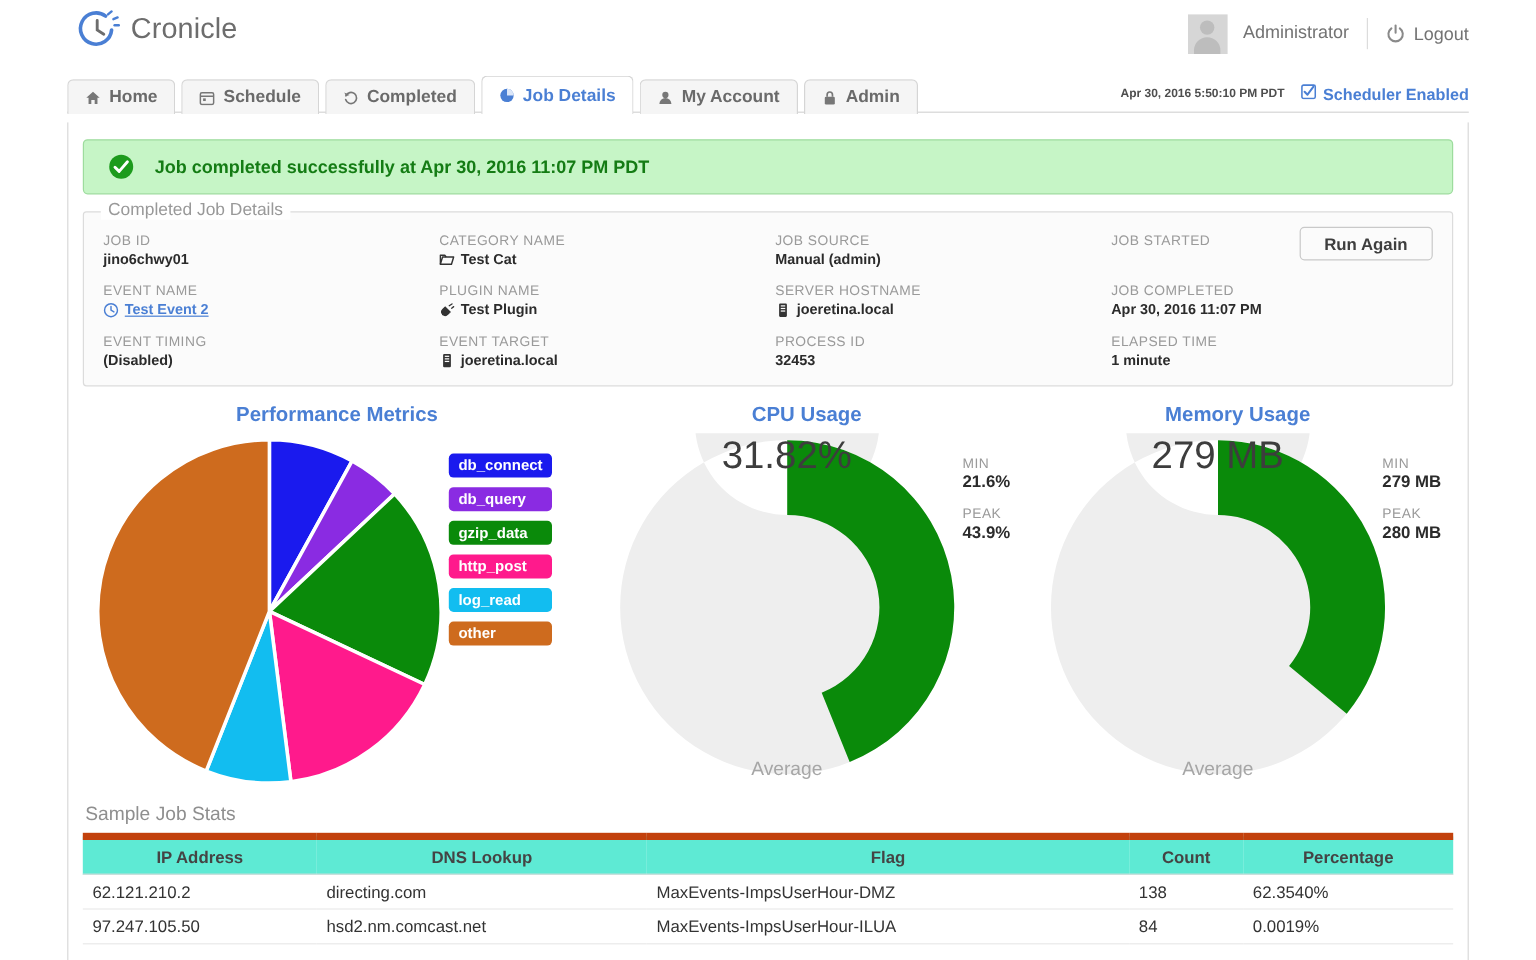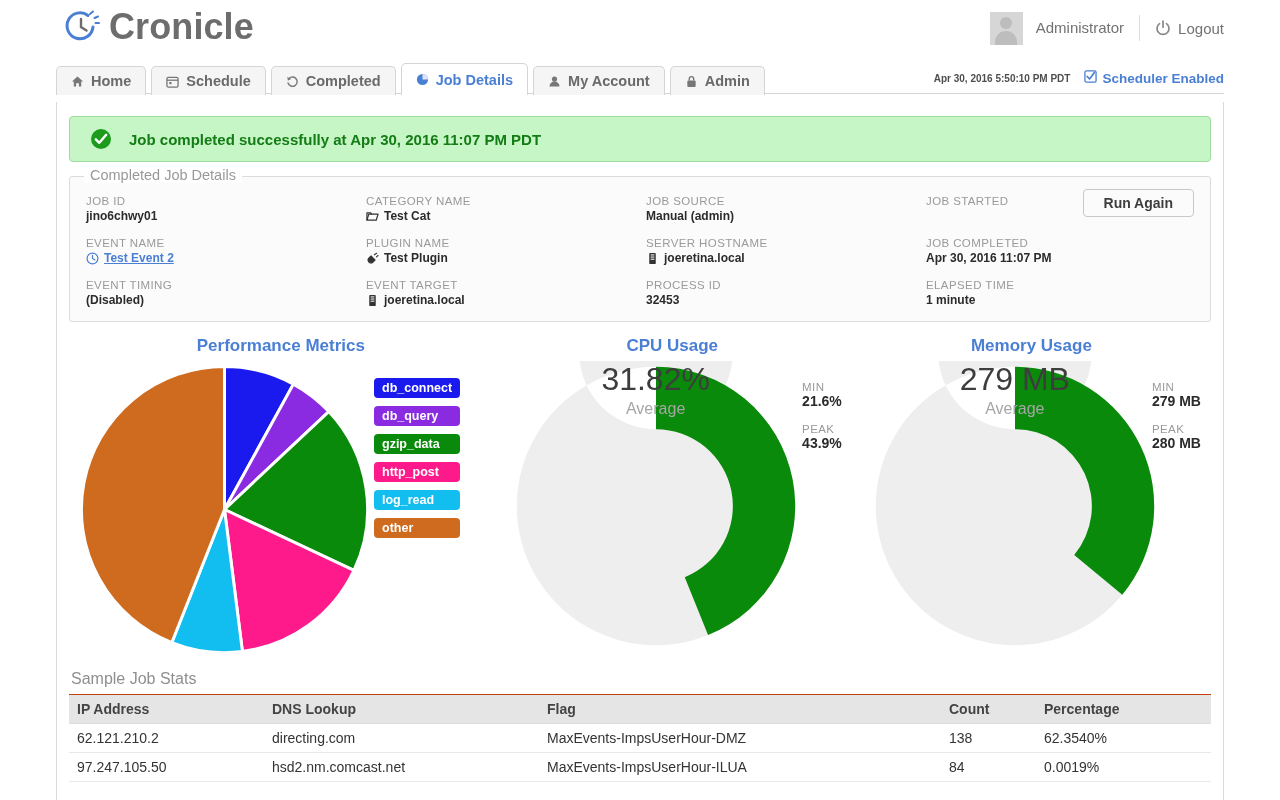--- a/index.html
+++ b/index.html
@@ -9,21 +9,21 @@
     font-family: "Liberation Sans", sans-serif;
     color: #333333;
     overflow: hidden;
   }
   .page { position: relative; width: 1280px; height: 800px; background: #ffffff; }
 
   
   .header { position: relative; height: 56px; padding: 0 56px; }
   .logo-wrap { position: absolute; left: 62px; top: 6px; display: flex; align-items: center; gap: 9px; }
   .logo-mark { width: 38px; height: 38px; }
-  .logo-text { font-size: 36px; color: #6d6d6d; letter-spacing: 0.1px; font-weight: 700; }
+  .logo-text { font-size: 24px; color: #6d6d6d; letter-spacing: 0.1px; font-weight: 400; }
 
   .user-area { position: absolute; right: 56px; top: 10px; display: flex; align-items: center; height: 36px; }
   .avatar { width: 33px; height: 33px; background: #d6d6d6; overflow: hidden; position: relative; }
   .avatar .head { position: absolute; left: 50%; top: 5px; transform: translateX(-50%); width: 12px; height: 12px; border-radius: 50%; background: #bdbdbd; }
   .avatar .body { position: absolute; left: 50%; bottom: 0; transform: translateX(-50%); width: 22px; height: 14px; border-radius: 11px 11px 0 0; background: #bdbdbd; }
   .user-name { font-size: 15px; color: #737373; margin-left: 13px; padding-right: 15px; border-right: 1px solid #dcdcdc; line-height: 26px; }
   .logout { display: flex; align-items: center; gap: 7px; margin-left: 15px; font-size: 15px; color: #737373; cursor: pointer; }
   .power-ico { width: 16px; height: 16px; }
 
   
@@ -76,33 +76,33 @@
   .chart-title { text-align: center; font-size: 17px; font-weight: bold; color: #4a7fd4; }
   .pie-col { width: 460px; }
   .pie-area { position: relative; height: 300px; }
   .pie { position: absolute; left: 8px; top: 6px; width: 295px; height: 295px; }
   .legend { position: absolute; left: 305px; top: 22px; display: flex; flex-direction: column; gap: 8px; }
   .chip { color: #fff; font-size: 12.5px; font-weight: bold; padding: 3px 8px; border-radius: 4px; min-width: 84px; cursor: pointer; }
 
   .donut-col { width: 390px; }
   .donut-area { position: relative; height: 300px; }
   .donut { position: absolute; left: 18px; top: 5px; width: 290px; height: 290px; }
-  .donut-main { position: absolute; left: 18px; top: 5px; width: 290px; height: 290px; display: flex; flex-direction: column; align-items: center; justify-content: flex-start; pointer-events: none; }
+  .donut-main { position: absolute; left: 18px; top: 5px; width: 290px; height: 290px; display: flex; flex-direction: column; align-items: center; justify-content: space-between; pointer-events: none; }
   .donut-val { font-size: 32px; color: #3d3d3d; font-weight: 400; }
   .donut-sub { font-size: 16px; color: #a6a6a6; margin-top: 2px; }
   .stats { position: absolute; right: 10px; top: 25px; }
   .stat-lbl { font-size: 11.5px; color: #9a9a9a; letter-spacing: 0.4px; }
   .stat-val { font-size: 14px; font-weight: bold; color: #2b2b2b; margin-bottom: 14px; }
 
   
   .stats-title { font-size: 16px; color: #8f8f8f; margin: 4px 0 6px 2px; }
   table { width: 100%; border-collapse: collapse; }
   thead th {
-    text-align: left; font-size: 14px; font-weight: bold; color: #444;
-    background: #e5e5e5; border-top: 1px solid #c2410c; border-bottom: 1px solid #ddd;
+    text-align: center; font-size: 14px; font-weight: bold; color: #444;
+    background: #5eead4; border-top: 6px solid #c2410c; border-bottom: 1px solid #ddd;
     padding: 6px 8px;
   }
   tbody td { font-size: 14px; color: #333; padding: 6px 8px; border-bottom: 1px solid #e9e9e9; }
   .c-ip { width: 195px; } .c-dns { width: 275px; } .c-flag { } .c-count { width: 95px; } .c-pct { width: 175px; }
 </style>
 </head>
 <body>
 
 <div class="page">
 

